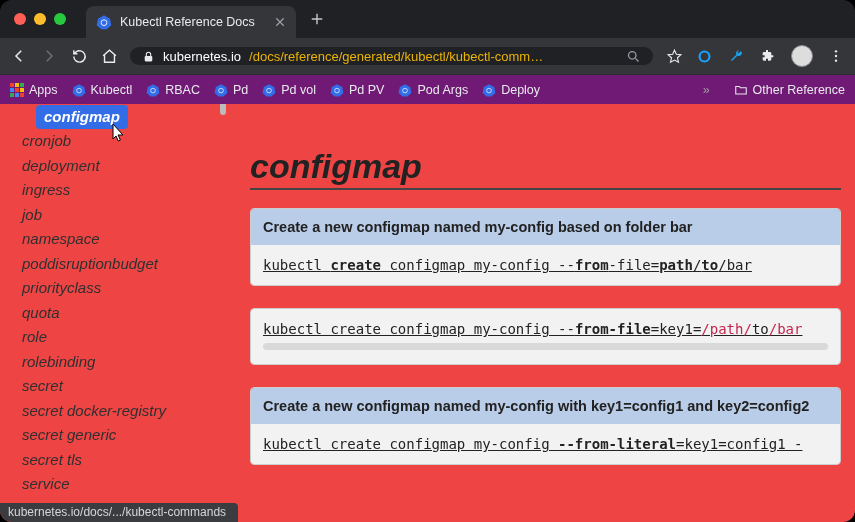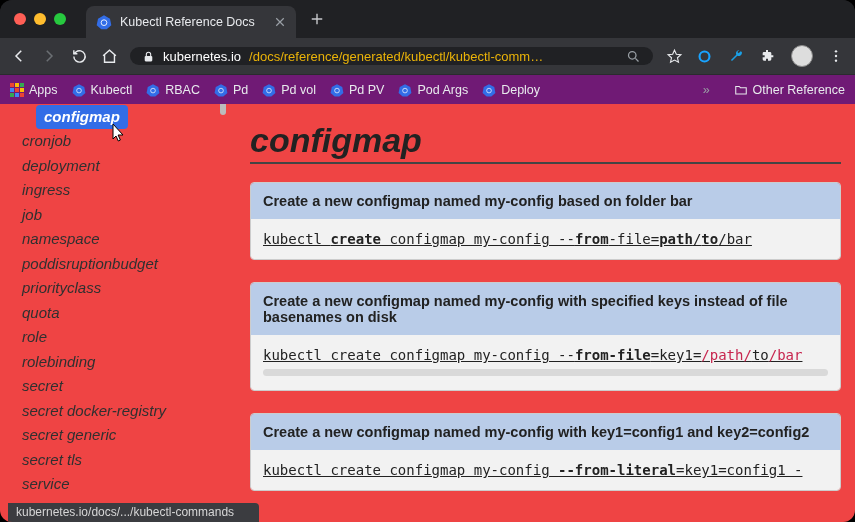--- a/index.html
+++ b/index.html
@@ -45,21 +45,21 @@
 .sidebar-scroll .thumb { position:absolute; top:0; width:6px; height:14px; background:#bcbcbc; border-radius:3px; }
 .cursor-ic { position:absolute; left:110px; top:22px; pointer-events:none;}
 .main { flex:1; padding:8px 14px 0 22px; overflow:hidden; }
 h1.title { font-style:italic; font-weight:700; font-size:34px; border-bottom:2px solid #444; color:#222; margin-bottom:18px; padding-bottom:2px;}
 .example { border:1px solid #ccc; border-radius:4px; margin-bottom:22px; overflow:hidden;}
 .ex-head { background:#b9cce8; padding:10px 12px; font-weight:700; font-size:14.5px; color:#222; }
 .ex-code { background:#f2f2f2; padding:12px 12px; font-family:"SFMono-Regular", Menlo, Consolas, monospace; font-size:14px; color:#222; white-space:nowrap; overflow:hidden; position:relative;text-decoration:underline;}
 .ex-code b { font-weight:700; }
 .ex-code .red { color:#c7254e; }
 .hscroll { height:7px; background:#d9d9d9; border-radius:4px; margin:6px 0 2px 0; }
-.statusbar { position:absolute; left:8px; bottom:0; background:#3b3c40; color:#d6d6d6; font-size:12px; padding:2px 25px 3px 8px; border-top-right-radius:4px;}
+.statusbar { position:absolute; left:0; bottom:0; background:#3b3c40; color:#d6d6d6; font-size:12px; padding:2px 12px 3px 8px; border-top-right-radius:4px;}
 svg { display:block; }
 </style>
 </head>
 <body>
 
 <div class="window">
 
   <div class="titlebar">
     <div class="traffic">
       <div class="dot red"></div>
@@ -261,21 +261,20 @@
           </svg>
         </span>
     </div>
     <div class="main">
       <h1 class="title">configmap</h1>
       <div class="example">
           <div class="ex-head">Create a new configmap named my-config based on folder bar</div>
           <div class="ex-code">kubectl <b>create</b> configmap my-config --<b>from</b>-file=<b>path</b>/<b>to</b>/bar</div>
         </div>
         <div class="example">
-          <div class="ex-head">Create a new configmap named my-config with specified keys instead of file basenames on disk</div>
           <div class="ex-code">kubectl create configmap my-config --<b>from-file</b>=key1=<span class="red">/path/</span>to<span class="red">/bar</span><div class="hscroll"></div></div>
         </div>
         <div class="example">
           <div class="ex-head">Create a new configmap named my-config with key1=config1 and key2=config2</div>
           <div class="ex-code">kubectl create configmap my-config <b>--from-literal</b>=key1=config1 -</div>
         </div>
     </div>
     <div class="statusbar"><span>kubernetes.io/docs/.../kubectl-commands</span></div>
   </div>
 </div>

